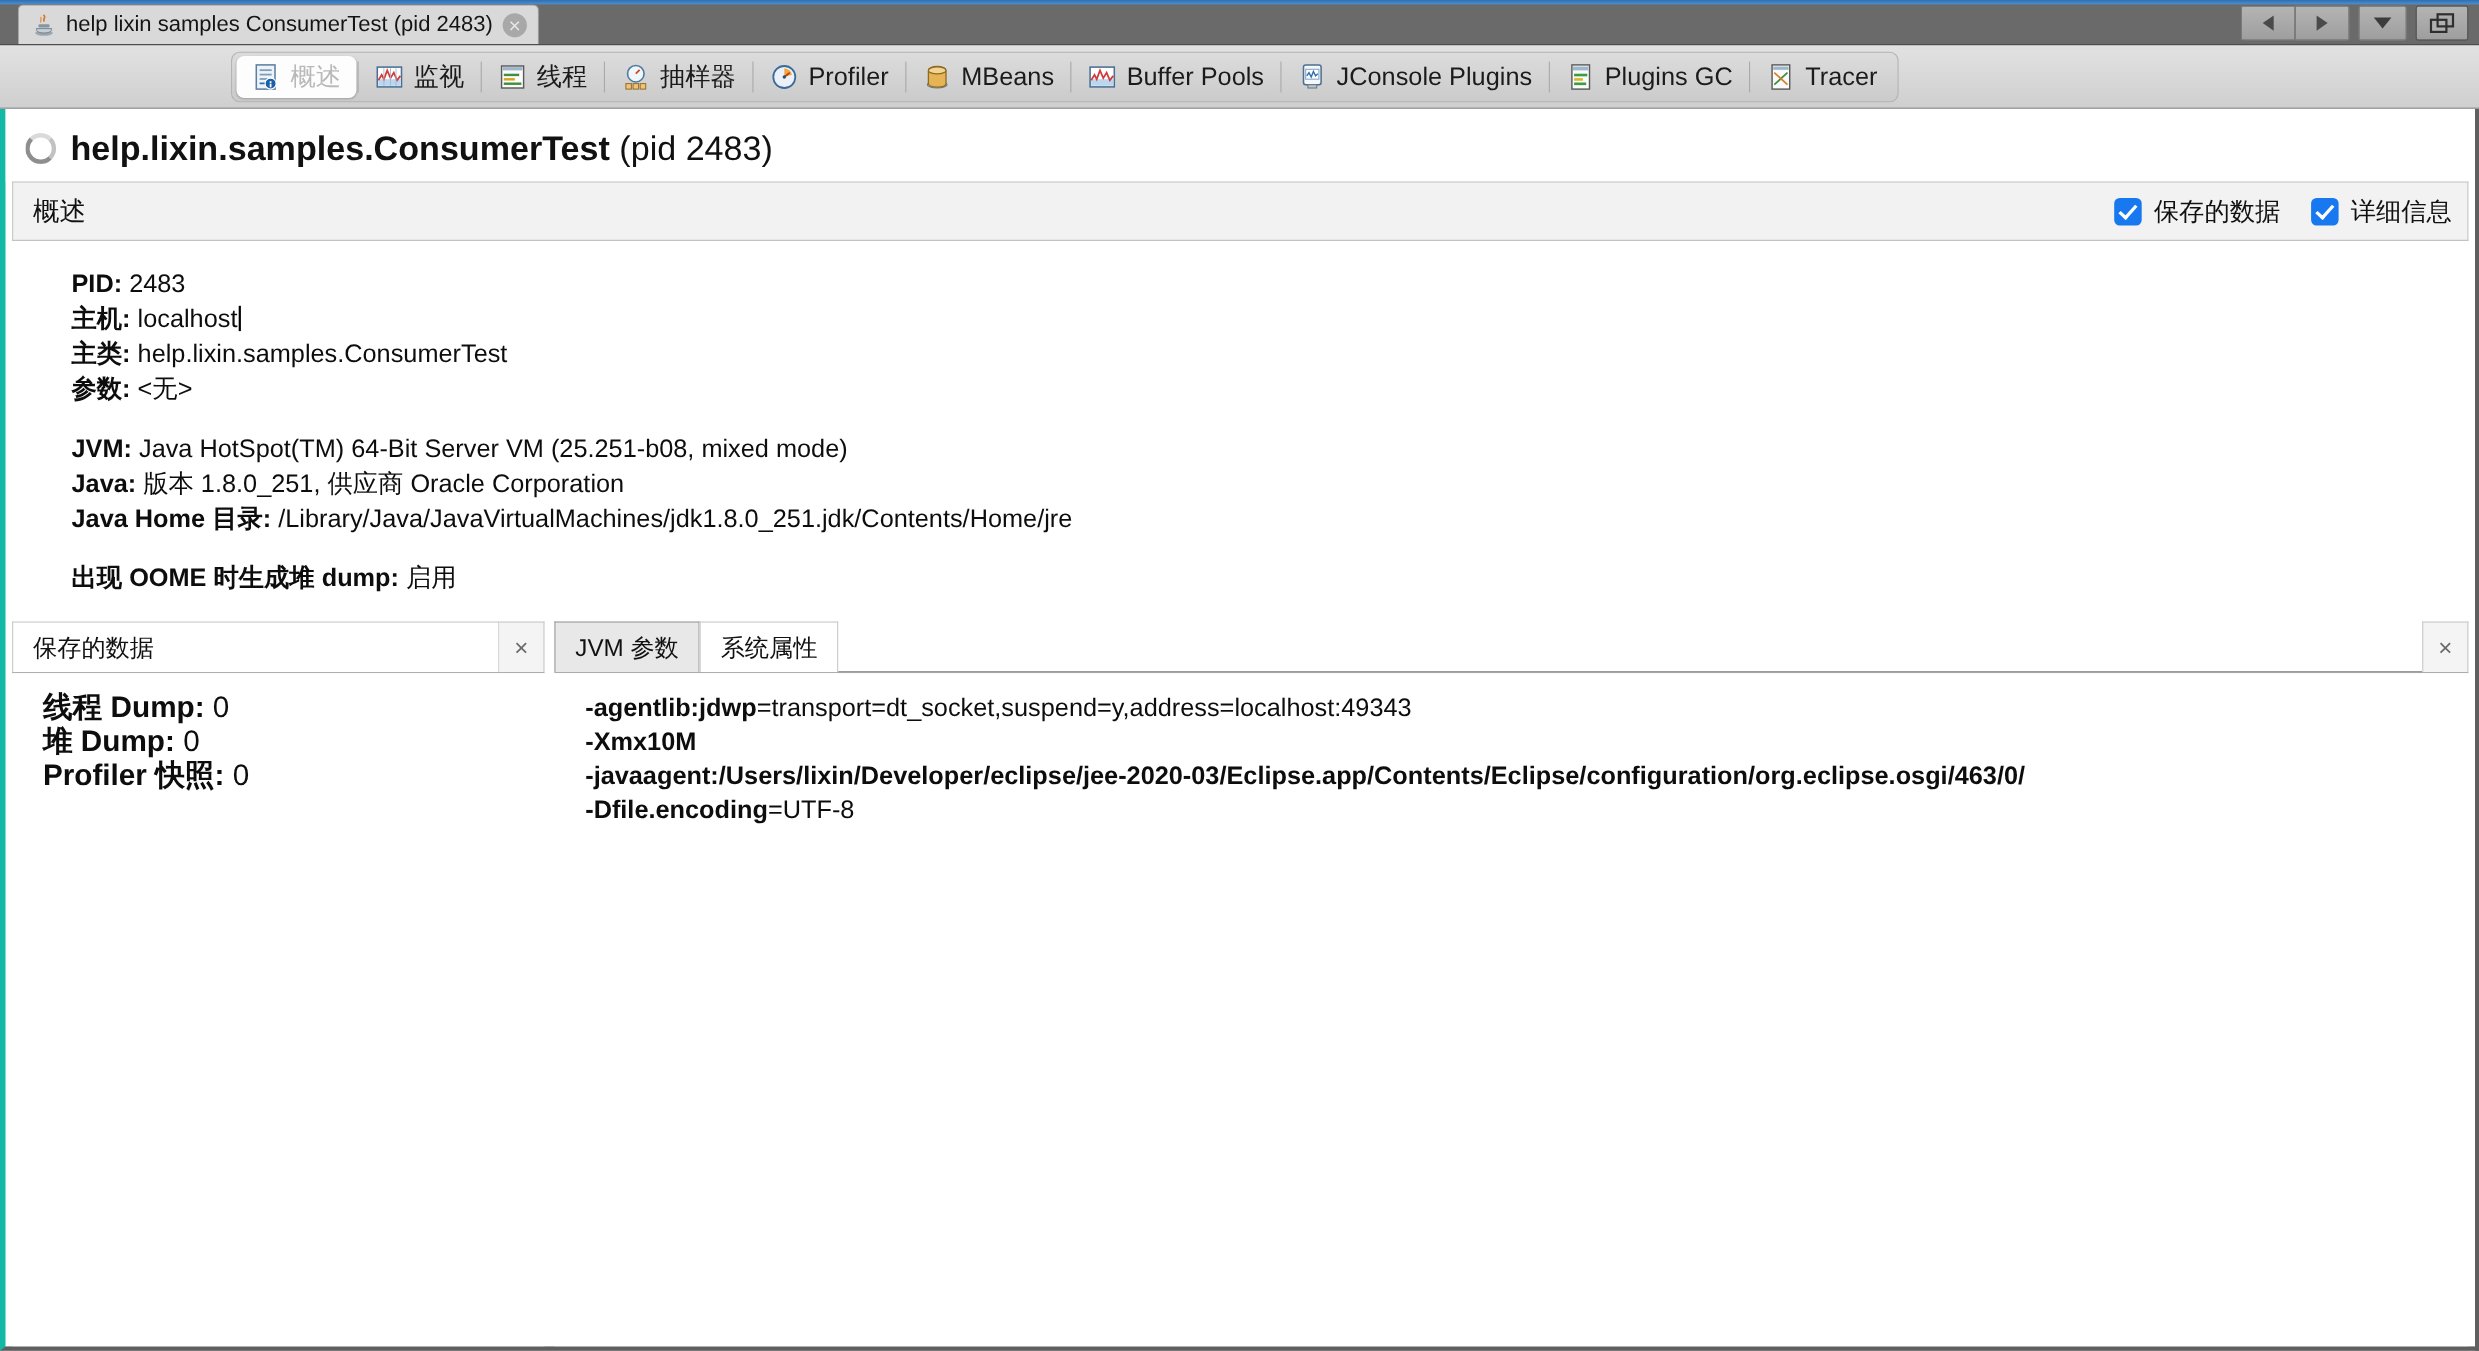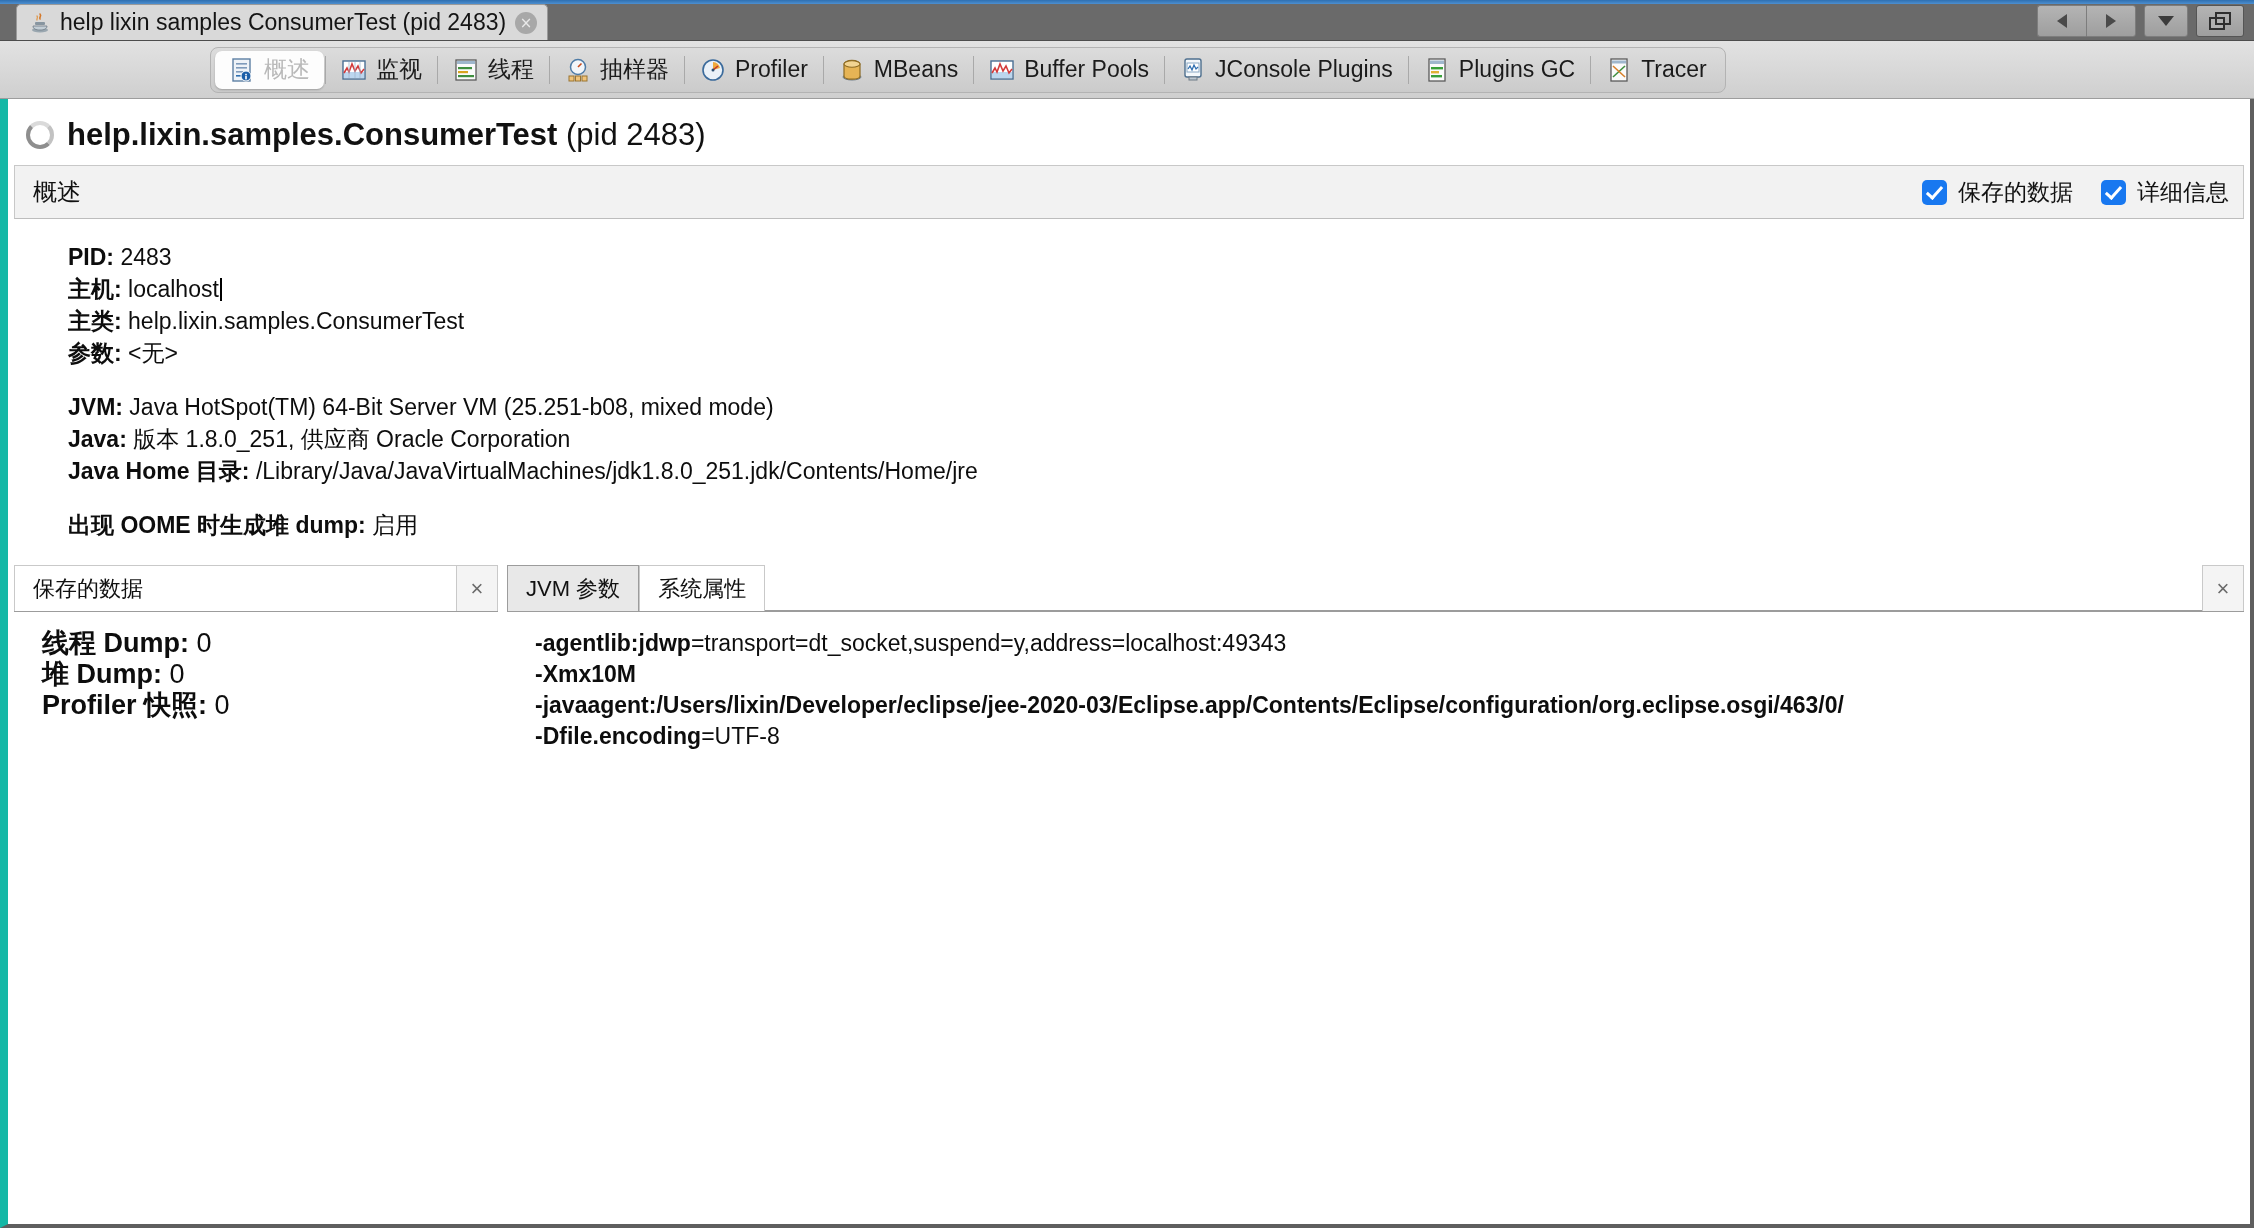--- a/index.html
+++ b/index.html
@@ -43,21 +43,21 @@
     border-bottom: none;
     border-top-left-radius: 5px;
     border-top-right-radius: 5px;
     display: flex;
     align-items: center;
     padding: 0 10px 0 12px;
     box-sizing: border-box;
     gap: 9px;
   }
   #doc-tab-label {
-    font-size: 23px;
+    font-size: 20px;
     color: #141414;
     white-space: nowrap;
   }
   .java-icon {
     width: 22px; height: 22px;
     position: relative;
     flex: 0 0 auto;
   }
   .tab-close {
     width: 22px; height: 22px;
@@ -159,21 +159,21 @@
   }
   .vt-icon { width: 26px; height: 26px; flex: 0 0 auto; }
 
   
   #content {
     flex: 1 1 auto;
     background: #ffffff;
     position: relative;
     display: flex;
     flex-direction: column;
-    border-left: 8px solid #14b8a6;
+    border-left: 5px solid #14b8a6;
     border-right: 4px solid #5f5f5f;
     border-bottom: 4px solid #5f5f5f;
     box-sizing: border-box;
     overflow: hidden;
   }
 
   #app-header {
     flex: 0 0 auto;
     height: 66px;
     display: flex;

